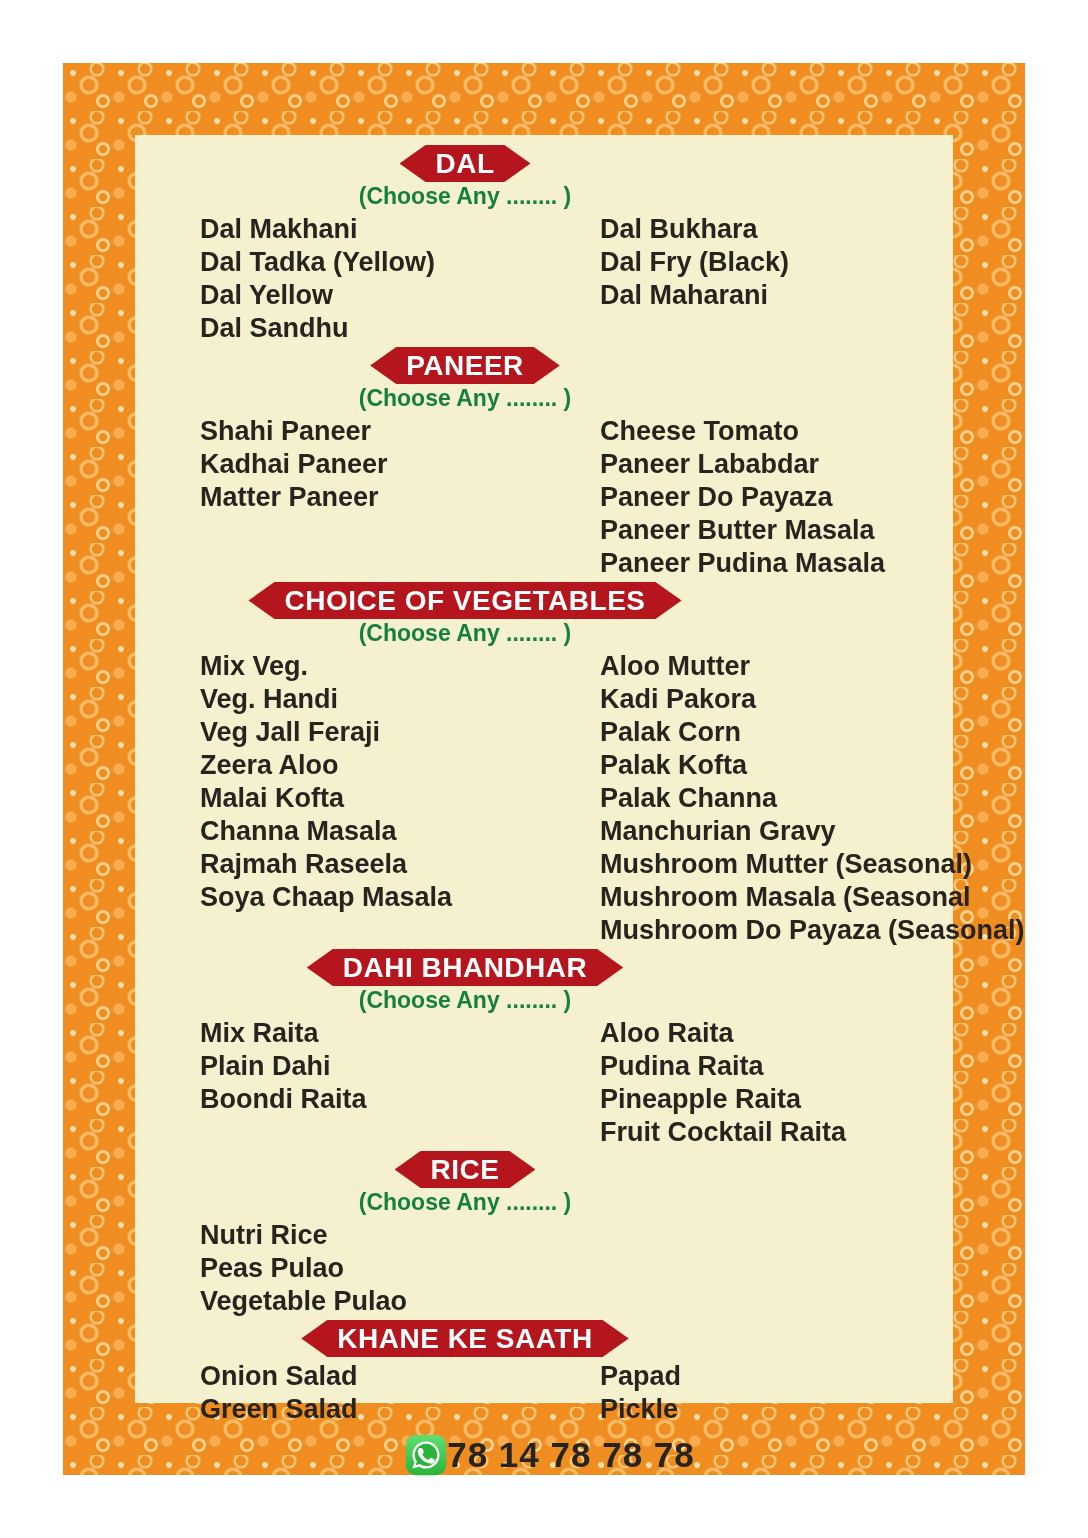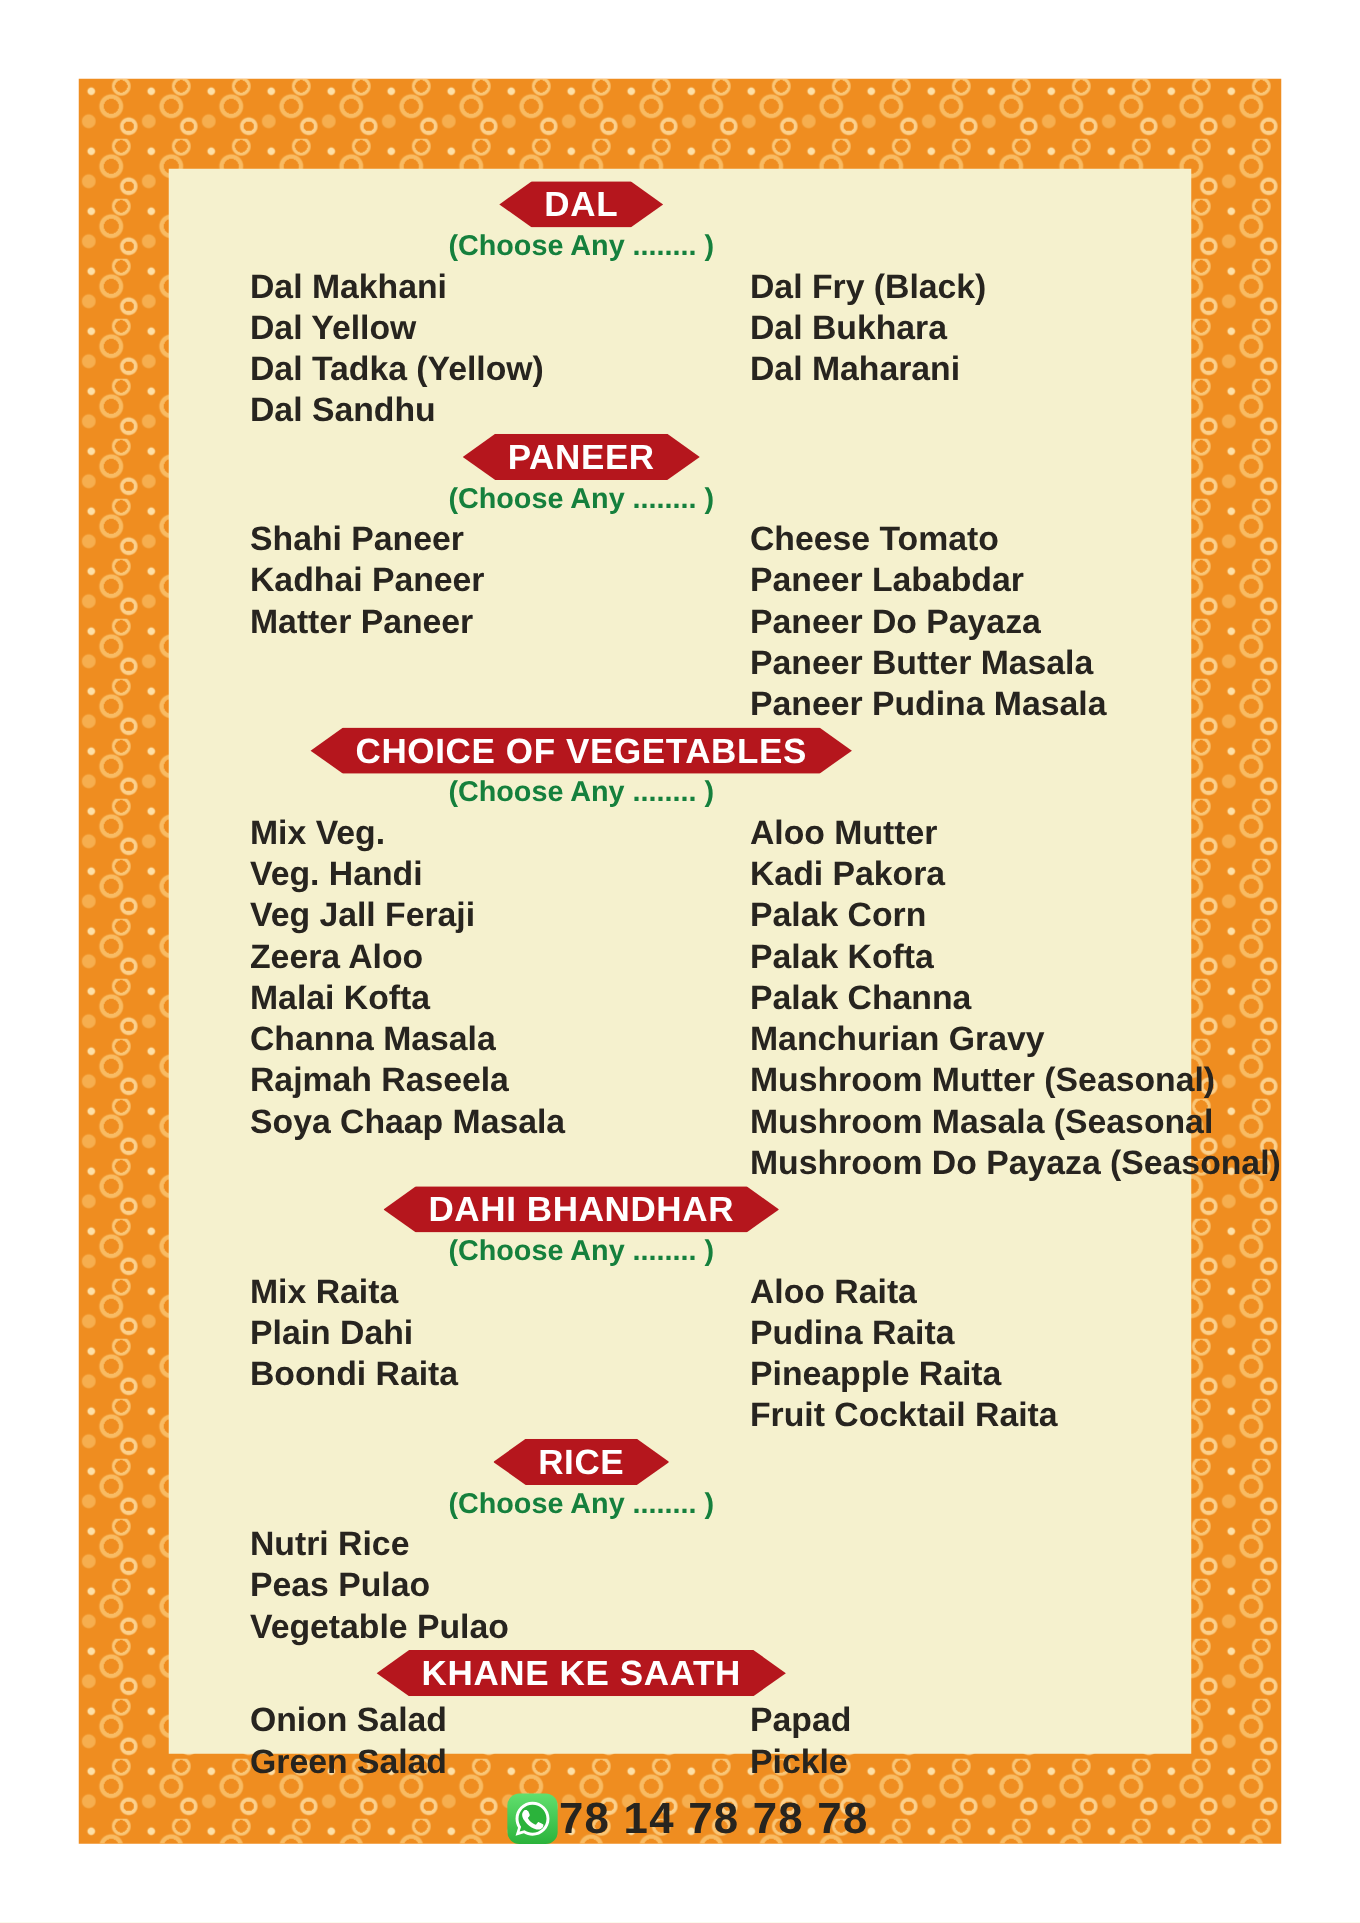--- a/index.html
+++ b/index.html
@@ -59,27 +59,27 @@
   <section class="menu-section">
     <div class="head">
       <div class="banner">
         <span class="banner-text">DAL</span>
       </div>
       <div class="choose">(Choose Any ........ )</div>
     </div>
     <div class="cols">
       <div class="col-left">
                 <div class="item">Dal Makhani</div>
+                <div class="item">Dal Tadka (Yellow)</div>
                 <div class="item">Dal Yellow</div>
-                <div class="item">Dal Tadka (Yellow)</div>
                 <div class="item">Dal Sandhu</div>
               </div>
       <div class="col-right">
+                <div class="item">Dal Bukhara</div>
                 <div class="item">Dal Fry (Black)</div>
-                <div class="item">Dal Bukhara</div>
                 <div class="item">Dal Maharani</div>
               </div>
     </div>
   </section>
 
   <section class="menu-section">
     <div class="head">
       <div class="banner">
         <span class="banner-text">PANEER</span>
       </div>

